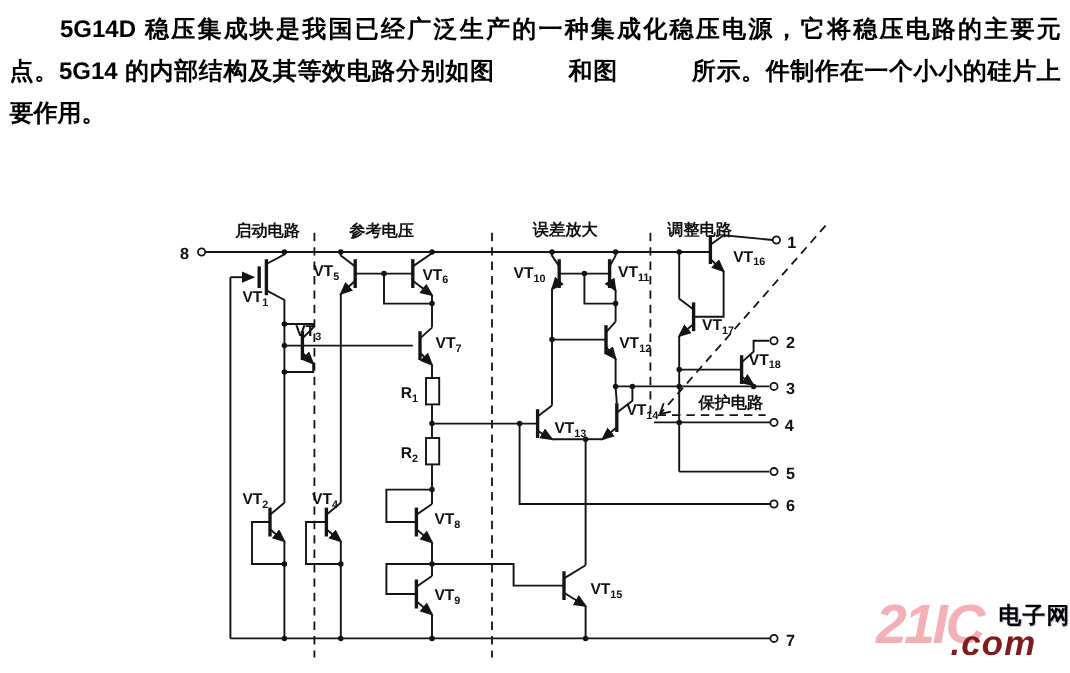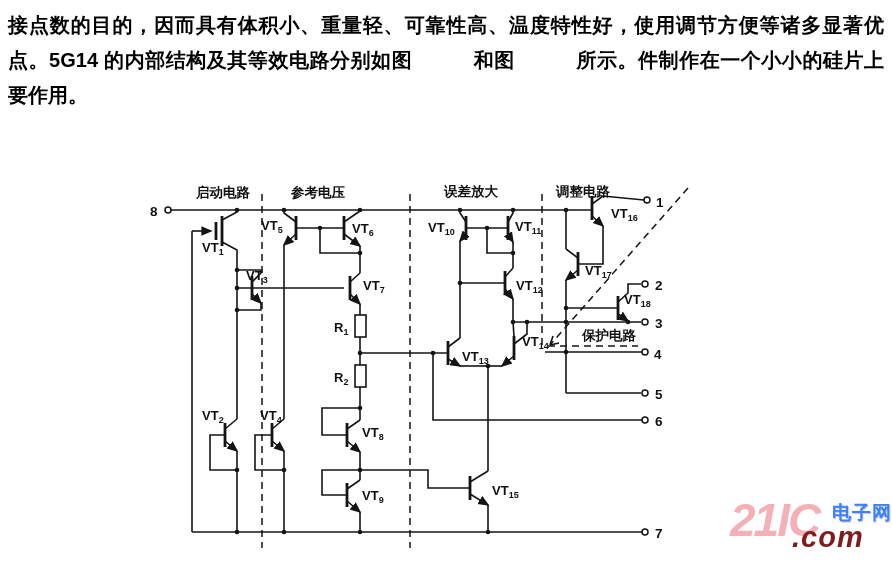--- a/index.html
+++ b/index.html
@@ -27,21 +27,21 @@
   .tnum{font-family:"Liberation Sans",sans-serif;font-size:13.5px;font-weight:700;fill:#111;}
   #wm{position:absolute;left:726px;top:497px;width:166px;height:62px;}
   .wm-brand{position:absolute;left:4px;top:-4px;font-size:46px;font-weight:700;font-style:italic;letter-spacing:-2px;}
   .wm-site{position:absolute;right:0px;top:3px;font-size:19px;font-weight:700;letter-spacing:1px;}
   .wm-suffix{position:absolute;left:66px;top:24px;font-size:29px;font-weight:700;font-style:italic;letter-spacing:1px;}
 </style>
 </head>
 <body>
 
 <div id="para">
-    <div class="pline">接点数的目的，因而具有体积小、重量轻、可靠性高、温度特性好，使用调节方便等诸多显著优</div>
+    <div class="pline first">5G14D 稳压集成块是我国已经广泛生产的一种集成化稳压电源，它将稳压电路的主要元</div>
     <div class="pline">点。5G14 的内部结构及其等效电路分别如图　　　和图　　　所示。件制作在一个小小的硅片上</div>
     <div class="pline last">要作用。</div>
   </div>
 
 <svg id="circuit" width="892" height="561" viewBox="0 0 892 561">
   <defs>
     <marker id="arr" markerWidth="8" markerHeight="8" refX="6" refY="3" orient="auto">
       <path d="M0,0 L7,3 L0,6 Z" fill="#141414"></path>
     </marker>
   </defs>
@@ -239,15 +239,15 @@
       <text x="196" y="197" class="seclabel">启动电路</text>
       <text x="291" y="197" class="seclabel">参考电压</text>
       <text x="444" y="196" class="seclabel">误差放大</text>
       <text x="556" y="196" class="seclabel">调整电路</text>
       <text x="582" y="340" class="seclabel">保护电路</text>
     </g>
 </svg>
 
 <div id="wm">
   <span class="wm-brand" style="color: rgb(243, 176, 182);">21IC</span>
-  <span class="wm-site" style="color: #3b82f6; text-shadow: rgb(201, 194, 230) 1px 1px 0px;">电子网</span>
+  <span class="wm-site" style="color: #000000; text-shadow: rgb(201, 194, 230) 1px 1px 0px;">电子网</span>
   <span class="wm-suffix" style="color: #7f1d1d;">.com</span>
 </div>
 
 </body></html>

